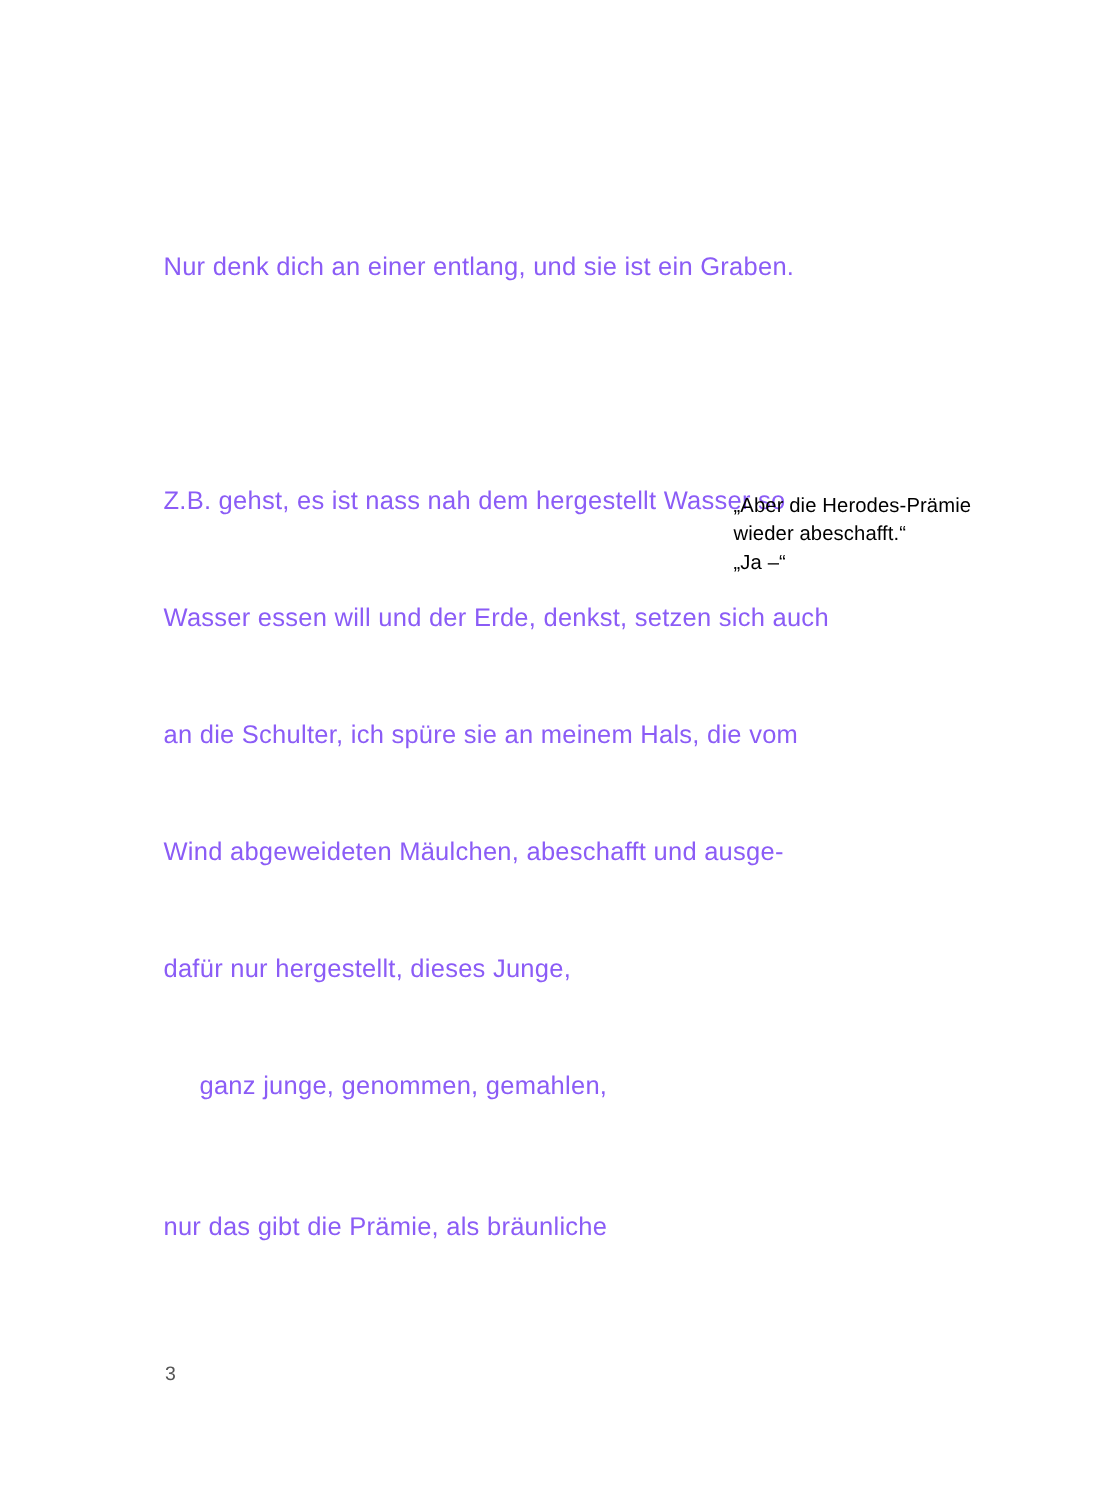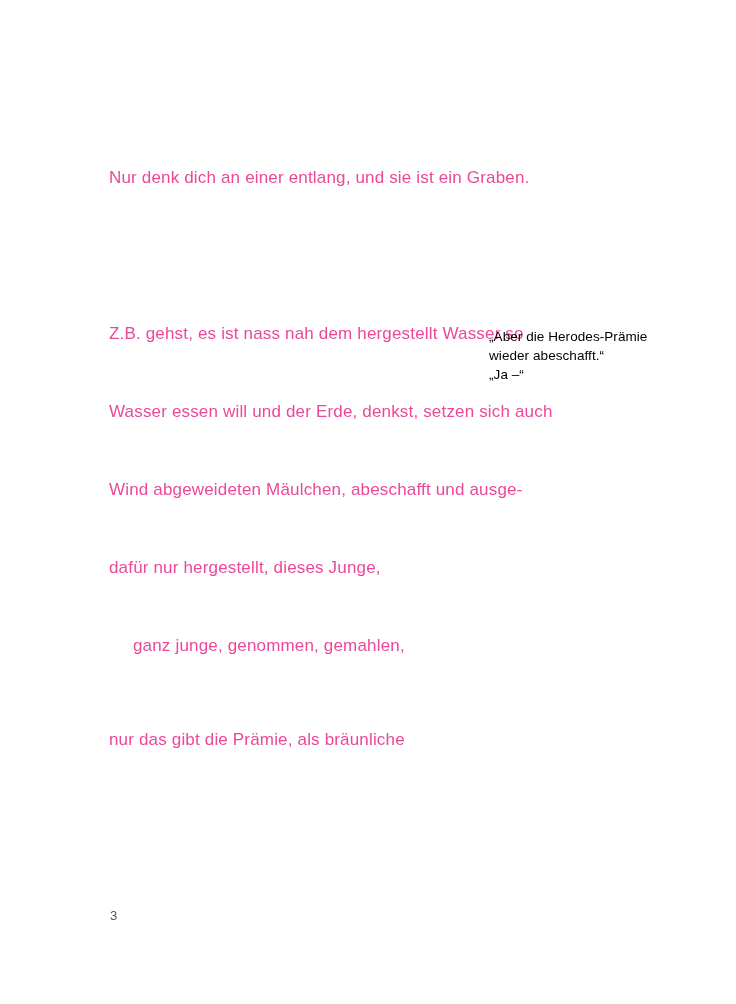--- a/index.html
+++ b/index.html
@@ -20,21 +20,21 @@
   }
   .text-column {
     position: absolute;
     left: 109px;
     top: 113px;
     width: 522px;
   }
   .para {
     font-size: 17px;
     line-height: 26px;
-    color: #ec4899;
+    color: #8b5cf6;
     letter-spacing: 0.01em;
     margin: 0 0 26px 0;
     white-space: pre-wrap;
   }
   .para:last-child { margin-bottom: 0; }
   .para .ln { display: block; }
   
   .para-wrapped .ln-short {
     display: block;
   }
@@ -65,20 +65,21 @@
 
   <div class="text-column">
 
     <p class="para">
       <span class="ln">Nur denk dich an einer entlang, und sie ist ein Graben.</span>
     </p>
 
     <p class="para para-wrapped">
       <span class="ln">Z.B. gehst, es ist nass nah dem hergestellt Wasser so</span>
       <span class="ln">Wasser essen will und der Erde, denkst, setzen sich auch</span>
+      <span class="ln">an die Schulter, ich spüre sie an meinem Hals, die vom</span>
       <span class="ln">Wind abgeweideten Mäulchen, abeschafft und ausge-</span>
       <span class="ln ln-short" style="max-width: 360px;">dafür nur hergestellt, dieses Junge,</span>
       <span class="ln ln-short" style="max-width: 360px; margin-left: 24px;">ganz junge, genommen, gemahlen,</span>
       <span class="ln ln-short" style="max-width: 360px; margin-top: 16px;">nur das gibt die Prämie, als bräunliche</span>
       
       
     </p>
 
   </div>
 

